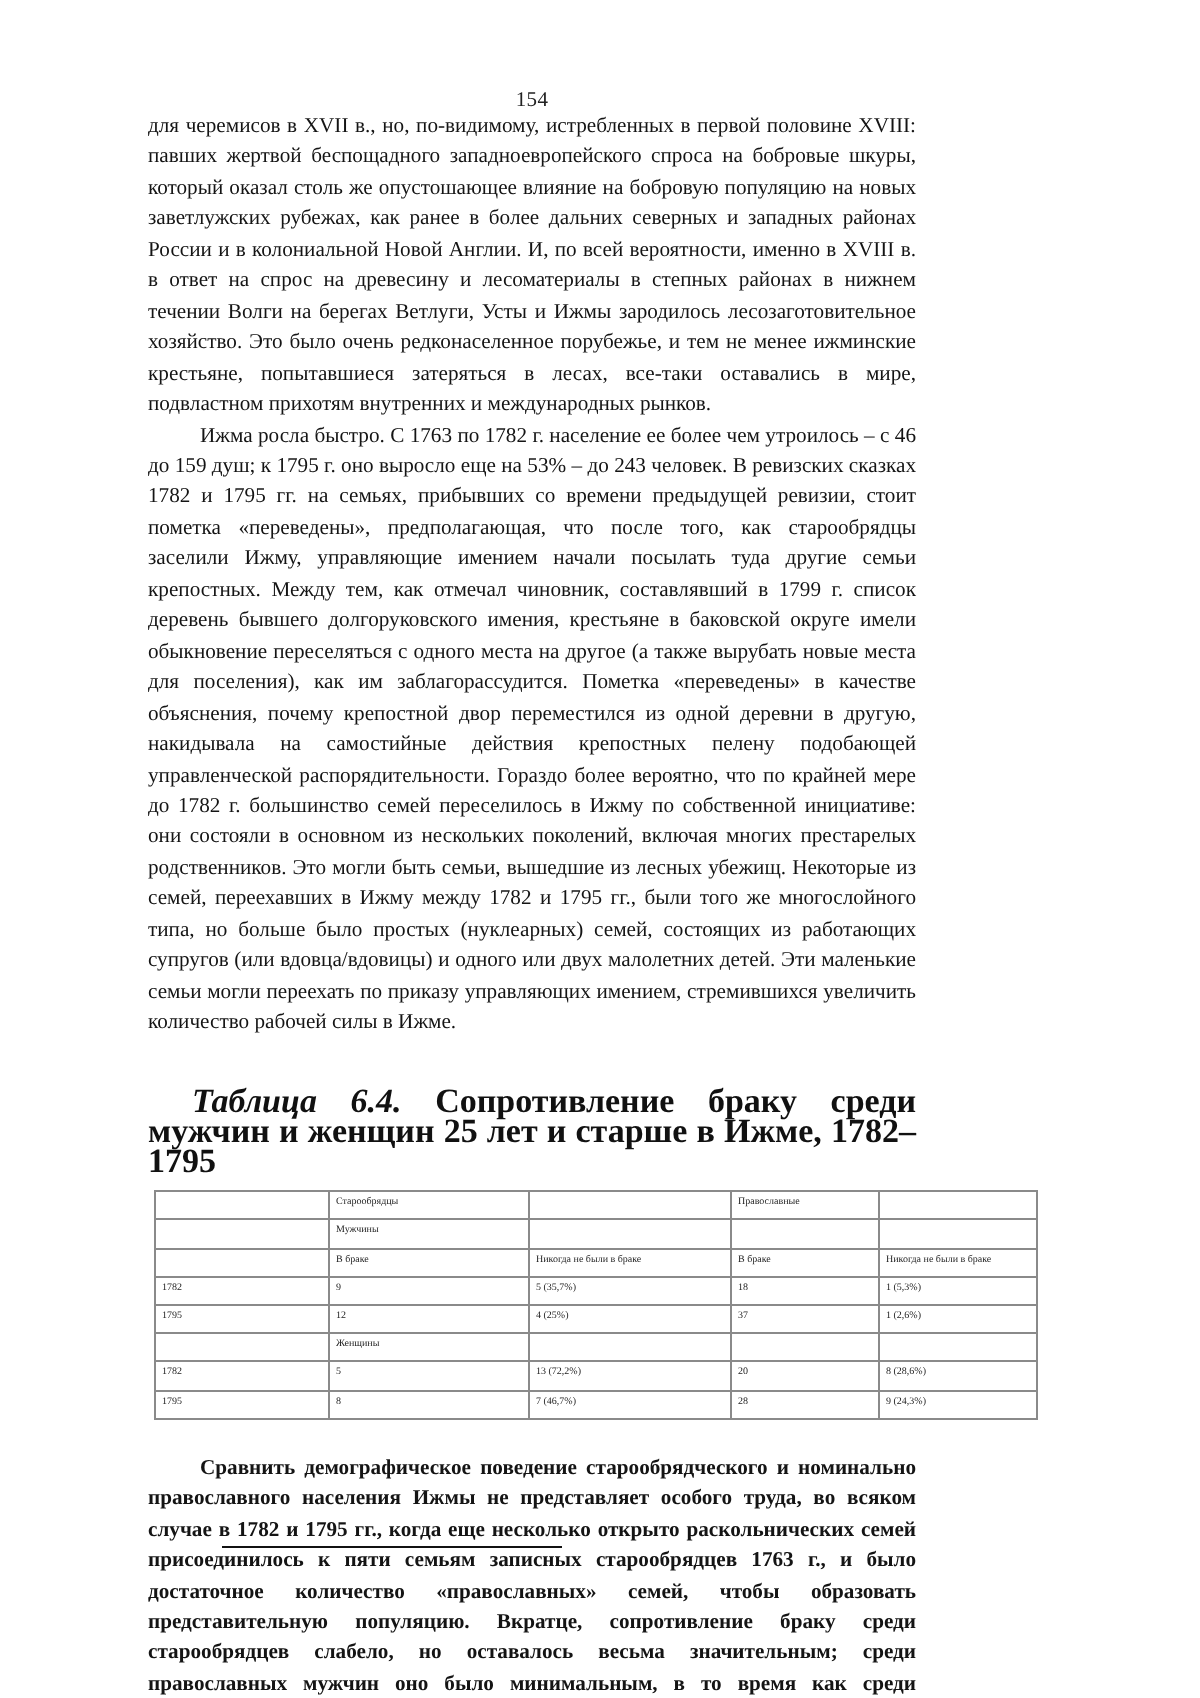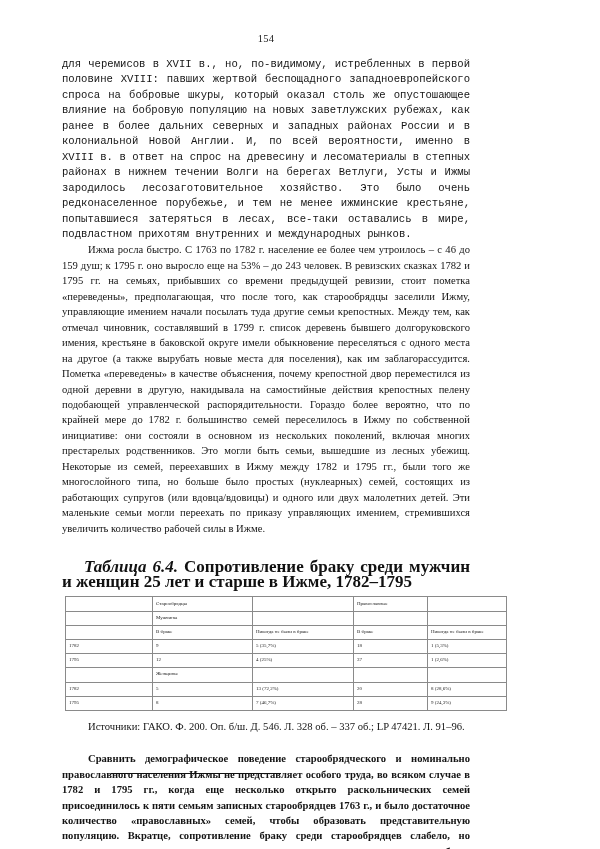--- a/index.html
+++ b/index.html
@@ -12,21 +12,21 @@
     height: 849px;
     font-family: "Liberation Serif", "DejaVu Serif", serif;
     color: #1a1a1a;
     position: relative;
     overflow: hidden;
   }
   .page {
     width: 532px;
     height: 849px;
     box-sizing: border-box;
-    padding: 0;
+    padding: 12px;
     position: relative;
     border-radius: 28px;
   }
   .page-number {
     text-align: center;
     font-size: 10.5px;
     color: #222;
     margin: 0;
     padding-top: 33px;
     letter-spacing: 0.2px;
@@ -37,22 +37,20 @@
   p.body-text {
     margin: 0;
     font-size: 10.6px;
     line-height: 15.45px;
     text-align: justify;
     text-justify: inter-word;
     color: #141414;
     hyphens: none;
   }
   p.body-text.first {
-    margin-top: 13px;
-    font-family: Liberation Mono, monospace;
   }
   p.body-text.indent {
     text-indent: 26px;
   }
   .table-caption {
     margin: 0;
     padding-top: 23px;
     padding-bottom: 7px;
     font-size: 17px;
     line-height: 15.2px;
@@ -183,21 +181,20 @@
         <tr>
           <td class="c0">1795</td>
           <td class="c1">8</td>
           <td class="c2">7 (46,7%)</td>
           <td class="c3">28</td>
           <td class="c4">9 (24,3%)</td>
         </tr>
       </tbody>
     </table>
 
-    <p class="sources">Источники: ГАКО. Ф. 200. Оп. б/ш. Д. 546. Л. 328 об. – 337 об.; LP 47421. Л. 91–96.</p>
 
     <p class="body-text indent after-table">Сравнить демографическое поведение старообрядческого и номинально православного населения Ижмы не представляет особого труда, во всяком случае в 1782 и 1795 гг., когда еще несколько открыто раскольнических семей присоединилось к пяти семьям записных старообрядцев 1763 г., и было достаточное количество «православных» семей, чтобы образовать представительную популяцию. Вкратце, сопротивление браку среди старообрядцев слабело, но оставалось весьма значительным; среди православных мужчин оно было минимальным, в то время как среди православных женщин несколько снизилось – с высокого уровня в 29% до все еще высоких 24% (таблица 6.4). Не факт, однако, что такое сравнение можно считать тщательно взвешенным, поскольку в деревню непрерывно поступали новые семьи. По типу составлявших ее семей Ижма была уже другой деревней в каждый последующий год податной ревизии.</p>
 
   </div>
 
   <div class="footnote-rule"></div>
 
 </div>
 
 </body></html>

